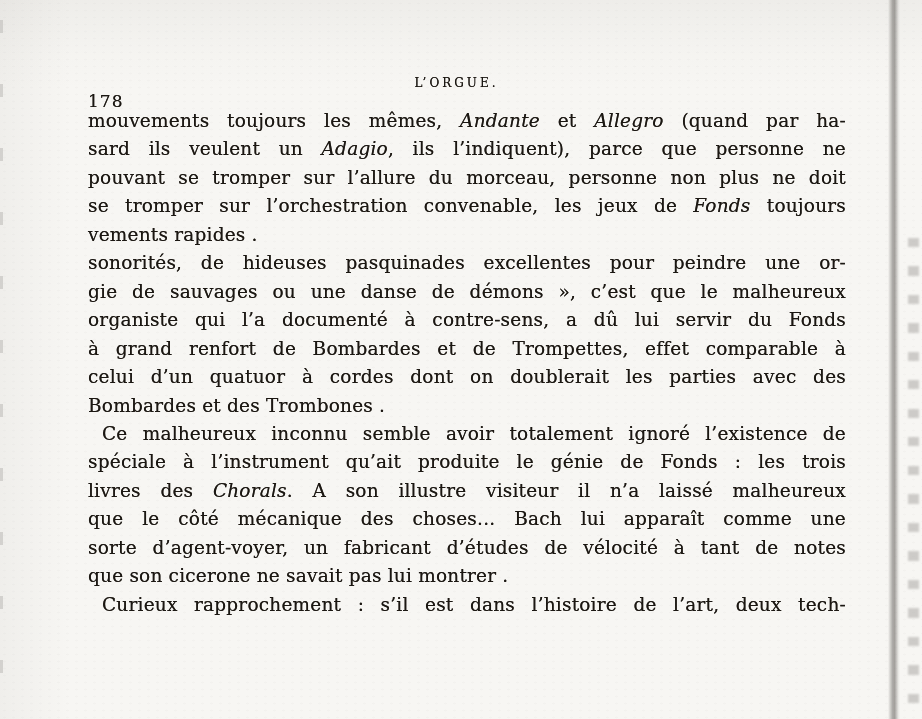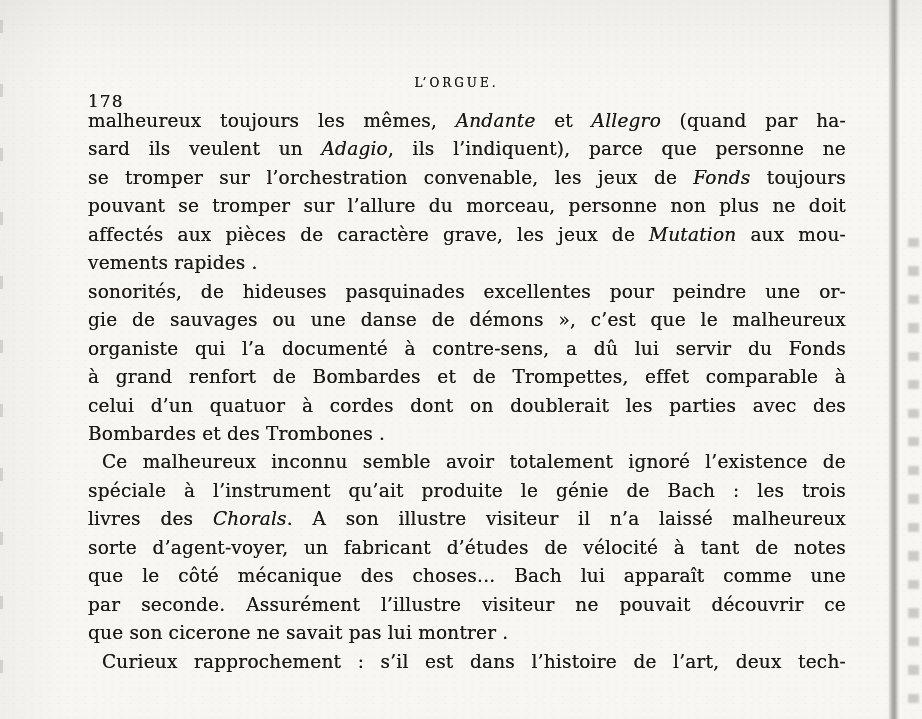--- a/index.html
+++ b/index.html
@@ -95,41 +95,39 @@
   <div class="gutter-shadow"></div>
   <div class="edge-marks"></div>
 
   <header class="page-header">
     <span class="page-number">178</span>
     <span class="running-title">L’ORGUE.</span>
   </header>
 
   <main class="text-block">
       <div class="paragraph">
-        <div class="line"><span>malheureux toujours les mêmes, </span><em>Andante</em><span> et </span><em>Allegro</em><span> (quand par ha-</span></div>
+        <div class="line"><span>mouvements toujours les mêmes, </span><em>Andante</em><span> et </span><em>Allegro</em><span> (quand par ha-</span></div>
         <div class="line"><span>sard ils veulent un </span><em>Adagio</em><span>, ils l’indiquent), parce que personne ne</span></div>
+        <div class="line"><span>pouvant se tromper sur l’allure du morceau, personne non plus ne doit</span></div>
         <div class="line"><span>se tromper sur l’orchestration convenable, les jeux de </span><em>Fonds</em><span> toujours</span></div>
-        <div class="line"><span>pouvant se tromper sur l’allure du morceau, personne non plus ne doit</span></div>
-        <div class="line"><span>affectés aux pièces de caractère grave, les jeux de </span><em>Mutation</em><span> aux mou-</span></div>
         <div class="line last"><span>vements rapides .</span></div>
       </div>
       <div class="paragraph">
         <div class="line"><span>sonorités, de hideuses pasquinades excellentes pour peindre une or-</span></div>
         <div class="line"><span>gie de sauvages ou une danse de démons », c’est que le malheureux</span></div>
         <div class="line"><span>organiste qui l’a documenté à contre-sens, a dû lui servir du Fonds</span></div>
         <div class="line"><span>à grand renfort de Bombardes et de Trompettes, effet comparable à</span></div>
         <div class="line"><span>celui d’un quatuor à cordes dont on doublerait les parties avec des</span></div>
         <div class="line last"><span>Bombardes et des Trombones .</span></div>
       </div>
       <div class="paragraph">
         <div class="line indent"><span>Ce malheureux inconnu semble avoir totalement ignoré l’existence de</span></div>
-        <div class="line"><span>spéciale à l’instrument qu’ait produite le génie de Bach : les trois</span></div>
+        <div class="line"><span>spéciale à l’instrument qu’ait produite le génie de Fonds : les trois</span></div>
         <div class="line"><span>livres des </span><em>Chorals</em><span>. A son illustre visiteur il n’a laissé malheureux</span></div>
+        <div class="line"><span>que le côté mécanique des choses... Bach lui apparaît comme une</span></div>
         <div class="line"><span>sorte d’agent-voyer, un fabricant d’études de vélocité à tant de notes</span></div>
-        <div class="line"><span>que le côté mécanique des choses... Bach lui apparaît comme une</span></div>
-        <div class="line"><span>par seconde.  Assurément l’illustre visiteur ne pouvait découvrir ce</span></div>
         <div class="line last"><span>que son cicerone ne savait pas lui montrer .</span></div>
       </div>
       <div class="paragraph">
         <div class="line indent"><span>Curieux rapprochement : s’il est dans l’histoire de l’art, deux tech-</span></div>
       </div>
     </main>
 </div>
 
 </body></html>

